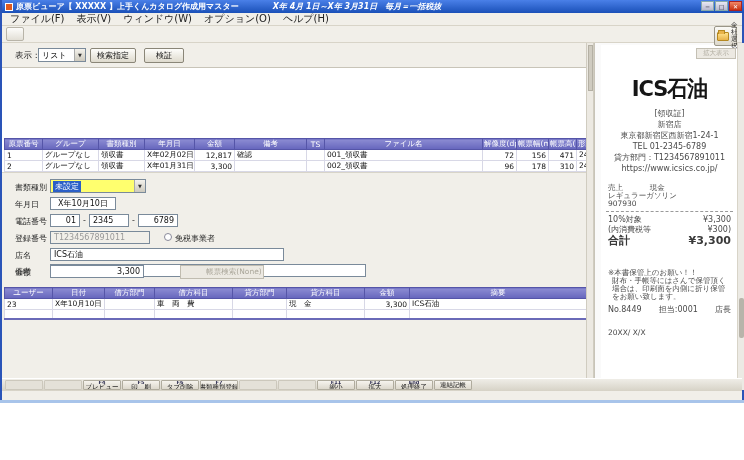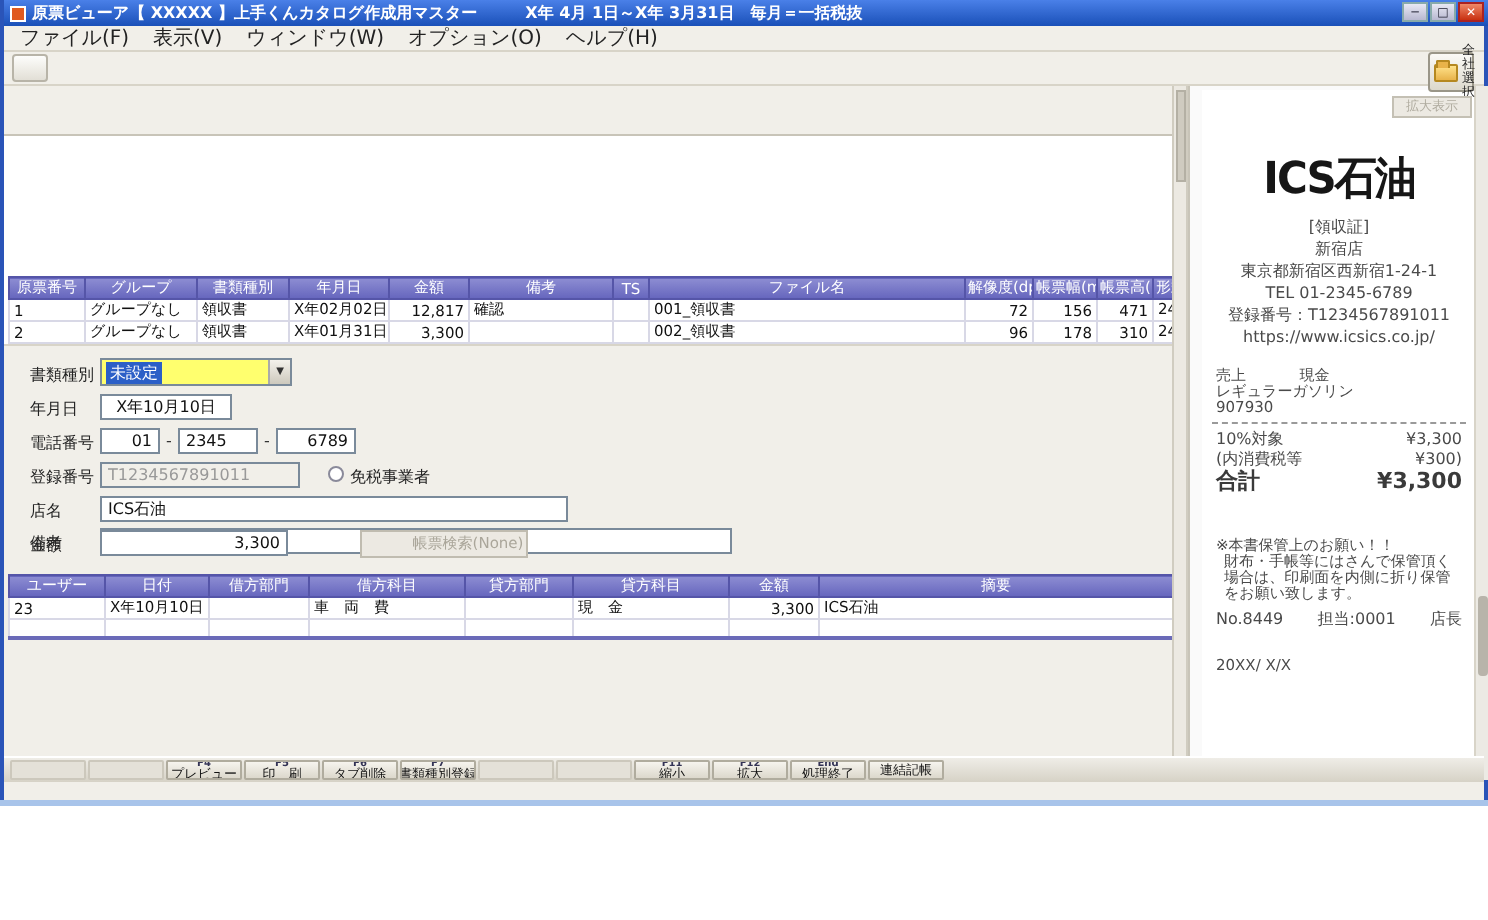--- a/index.html
+++ b/index.html
@@ -7,21 +7,21 @@
     font-family:"DejaVu Sans","Liberation Sans",sans-serif; }
   #screen { position:relative; width:744px; height:460px; background:#fff; }
 
   
   #window { position:absolute; left:0; top:0; width:744px; height:403px; background:#f1efe9;
     border-left:2px solid #2a54b8; border-right:2px solid #2a54b8; }
   #titlebar { position:absolute; left:0; top:0; width:744px; height:13px;
     background:linear-gradient(180deg,#4a80e8,#1a50b8); color:#fff; font-size:8px; font-weight:bold;
     display:flex; align-items:center; padding:0 3px; white-space:nowrap; overflow:hidden; }
   #app-icon { width:8px; height:8px; background:#e05a20; border:1px solid #fff; margin-right:3px; flex:none; }
-  .title-period { margin-left:24px; font-weight:bold; }
+  .title-period { margin-left:34px; font-weight:bold;font-style:italic; }
   .winbtns { position:absolute; right:4px; top:1px; display:flex; gap:1px; }
   .winbtn { width:13px; height:10px; font-size:6px; line-height:9px; text-align:center;
     background:linear-gradient(#e8e8f4,#b8b8d0); border:1px solid #8aa; color:#223; }
   .winbtn.close { background:linear-gradient(#f08868,#c83010); color:#fff; border-color:#a22; }
 
   #menubar { position:absolute; left:0; top:13px; width:740px; height:13px; background:#f1efe9;
     border-bottom:1px solid #d8d4c8; display:flex; align-items:center; gap:12px; padding:0 8px;
     font-size:10px; color:#222; }
   #toolbar { position:absolute; left:0; top:26px; width:740px; height:17px; background:#f1efe9;
     border-bottom:1px solid #d8d4c8; }
@@ -144,20 +144,29 @@
 
     <div id="toolbar">
       <span id="tool-blank"></span>
     </div>
     <div id="company-btn">
       <span class="folder-icon"></span>
       <span>全社選択</span>
     </div>
     <div id="preview-zoom-btn">拡大表示</div>
 
+    <div id="controls">
+      <span id="display-label">表示：</span>
+      <span id="display-combo">
+        <span class="val">リスト</span>
+        <span class="combo-arrow">▼</span>
+      </span>
+      <span class="ctl-btn" id="search-spec-btn">検索指定</span>
+      <span class="ctl-btn" id="verify-btn">検証</span>
+    </div>
 
     <div id="main-table-wrap">
       <table id="main-table">
         <colgroup>
           <col style="width:38px">
             <col style="width:56px">
             <col style="width:46px">
             <col style="width:50px">
           <col style="width:40px">
             <col style="width:72px">
@@ -314,21 +323,21 @@
       </div>
 
     <div id="receipt-pane">
       <div id="receipt-paper">
         <div id="receipt-logo">ICS石油</div>
         <div class="rc-gap-s"></div>
         <div class="rc-c">[領収証]</div>
         <div class="rc-c">新宿店</div>
         <div class="rc-c">東京都新宿区西新宿1-24-1</div>
         <div class="rc-c">TEL 01-2345-6789</div>
-        <div class="rc-c">登録番号：T1234567891011</div>
+        <div class="rc-c">貸方部門：T1234567891011</div>
         <div class="rc-c">https://www.icsics.co.jp/</div>
         <div class="rc-gap-m"></div>
         <div class="rc-l">
           <span>売上</span>
           <span style="display:inline-block; width:22px;"></span>
           <span>現金</span>
         </div>
         <div class="rc-l">レギュラーガソリン</div>
         <div class="rc-l">907930</div>
         <div class="rc-dash"></div>

